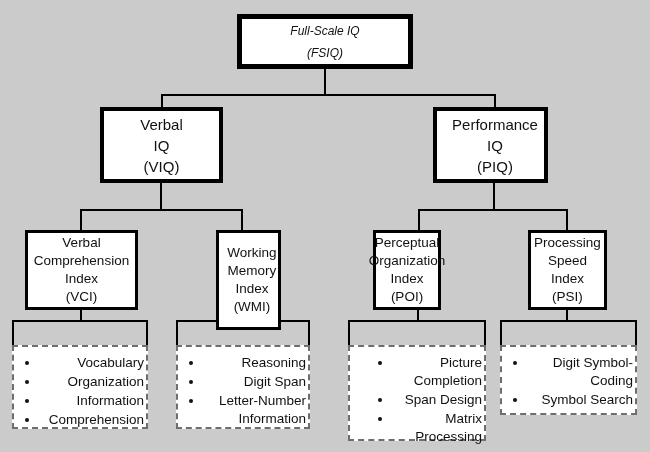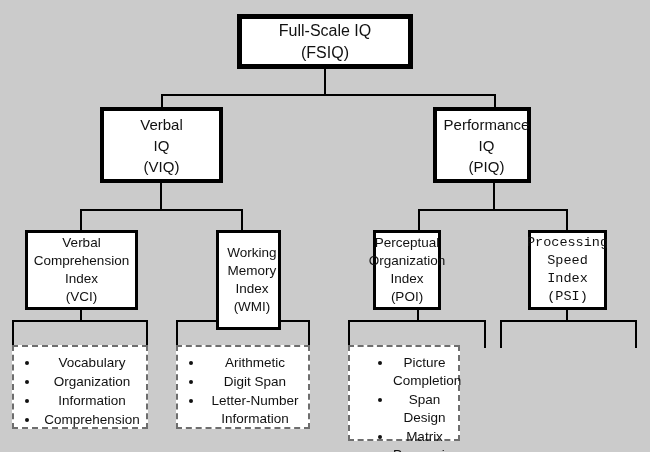--- a/index.html
+++ b/index.html
@@ -20,21 +20,21 @@
     background: #ffffff;
     border-style: solid;
     border-color: #000000;
     color: #111111;
     display: flex;
     align-items: center;
     justify-content: center;
     text-align: center;
     white-space: pre-line;
   }
-  .lvl1 { border-width: 5px; font-size: 16px; line-height: 22px; }
+  .lvl1 { border-width: 5px; font-size: 12px; line-height: 22px; font-style: italic; }
   .lvl2 { border-width: 4px; font-size: 15px; line-height: 21px; }
   .lvl3 { border-width: 3px; font-size: 13.5px; line-height: 18px; }
   .line {
     position: absolute;
     background: #000000;
   }
   .sublist {
     position: absolute;
     box-sizing: border-box;
     background: #ffffff;
@@ -43,21 +43,21 @@
     font-size: 13.5px;
   }
   .sublist ul {
     margin: 0;
     padding: 7px 2px 0 26px;
     list-style: disc outside;
   }
   .sublist li {
     line-height: 18px;
     margin: 0 0 1px 0;
-    text-align: center;
+    text-align: right;
   }
 </style>
 </head>
 <body>
 
 <div class="canvas">
 
   <div class="line" style="left:324px;top:69px;width:2px;height:26px;"></div>
   <div class="line" style="left:161px;top:94px;width:335px;height:2px;"></div>
   <div class="line" style="left:161px;top:94px;width:2px;height:14px;"></div>
@@ -92,57 +92,63 @@
   <div class="line" style="left:500px;top:320px;width:137px;height:2px;"></div>
   <div class="line" style="left:500px;top:320px;width:2px;height:28px;"></div>
   <div class="line" style="left:635px;top:320px;width:2px;height:28px;"></div>
 
   <div class="node lvl1" style="left:237px;top:14px;width:176px;height:55px;">Full-Scale IQ
 (FSIQ)</div>
 
   <div class="node lvl2" style="left:100px;top:107px;width:123px;height:76px;">Verbal
 IQ
 (VIQ)</div>
-  <div class="node lvl2" style="left:433px;top:107px;width:98px;height:76px;padding-left:9px;">Performance
+  <div class="node lvl2" style="left:433px;top:107px;width:115px;height:76px;padding-left:9px;">Performance
 IQ
 (PIQ)</div>
 
   <div class="node lvl3" style="left:25px;top:230px;width:113px;height:80px;">Verbal
 Comprehension
 Index
 (VCI)</div>
   <div class="node lvl3" style="left:216px;top:230px;width:65px;height:100px;padding-left:7px;">Working
 Memory
 Index
 (WMI)</div>
   <div class="node lvl3" style="left:373px;top:230px;width:68px;height:80px;">Perceptual
 Organization
 Index
 (POI)</div>
-  <div class="node lvl3" style="left:528px;top:230px;width:79px;height:80px;font-family:Liberation Mono, monospace;">Processing
+  <div class="node lvl3" style="left:528px;top:230px;width:79px;height:80px;">Processing
 Speed
 Index
 (PSI)</div>
 
   <div class="sublist" style="left:12px;top:345px;width:136px;height:84px;">
     <ul>
         <li>Vocabulary</li>
         <li>Organization</li>
         <li>Information</li>
         <li>Comprehension</li>
       </ul>
   </div>
   <div class="sublist" style="left:176px;top:345px;width:134px;height:84px;">
     <ul>
-        <li>Arithmetic</li>
+        <li>Reasoning</li>
         <li>Digit Span</li>
         <li>Letter-Number Information</li>
       </ul>
   </div>
-  <div class="sublist" style="left:348px;top:345px;width:112px;height:96px;padding-left:17px;">
+  <div class="sublist" style="left:348px;top:345px;width:138px;height:96px;padding-left:17px;">
     <ul>
         <li>Picture Completion</li>
         <li>Span Design</li>
         <li>Matrix Processing</li>
       </ul>
   </div>
+  <div class="sublist" style="left:500px;top:345px;width:137px;height:70px;">
+    <ul>
+        <li>Digit Symbol-Coding</li>
+        <li>Symbol Search</li>
+      </ul>
+  </div>
 
 </div>
 
 </body></html>

